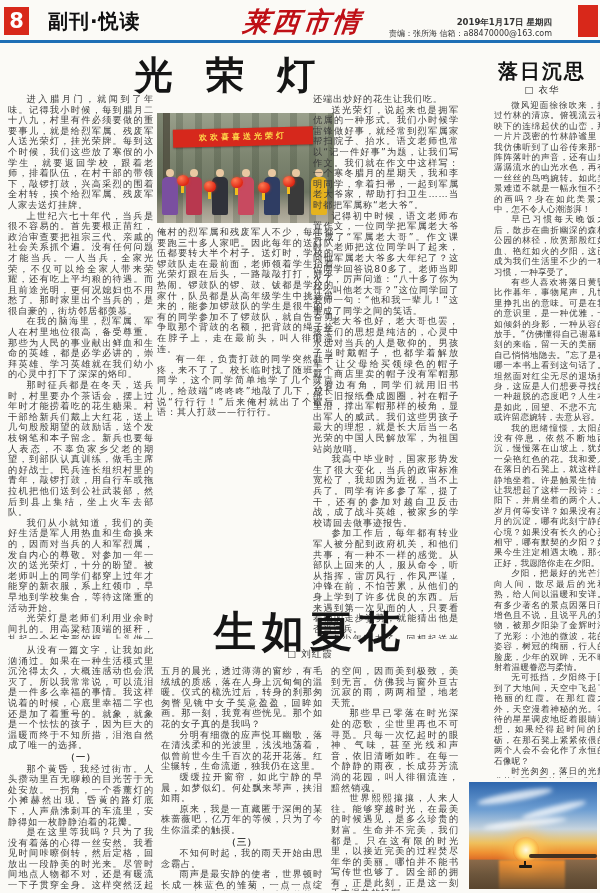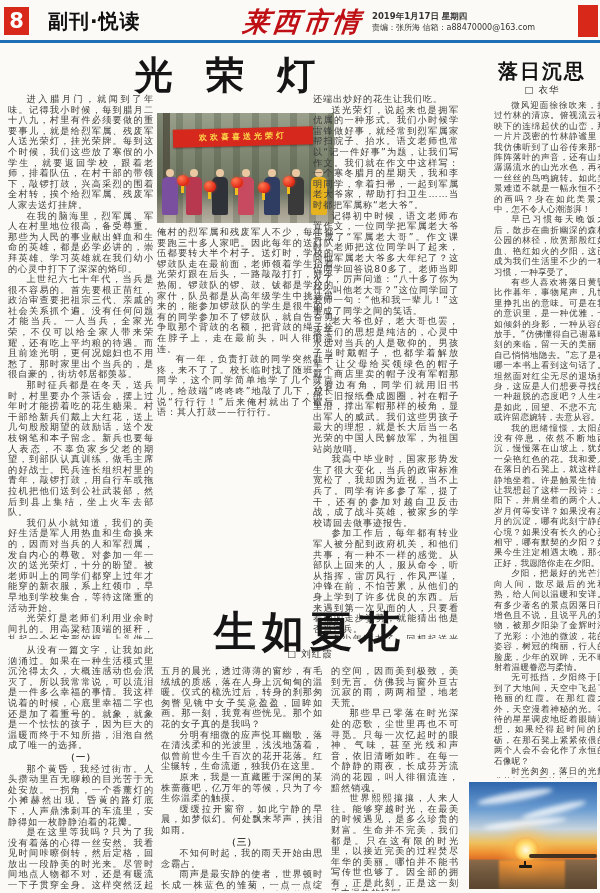--- a/index.html
+++ b/index.html
@@ -7,21 +7,21 @@
         font-family:"DejaVu Sans",sans-serif;color:#2d2d2d;overflow:hidden;}
 
   
   .pagenum{position:absolute;left:4px;top:7px;width:25px;height:28px;background:#d8281a;
            color:#fff;font-weight:bold;font-size:21px;line-height:28px;text-align:center;}
   .section-label{position:absolute;left:36px;top:8px;font-size:20px;font-weight:bold;color:#101010;
            letter-spacing:1px;font-family:"DejaVu Sans",sans-serif;margin-left:12px;}
   .masthead{position:absolute;left:228px;top:4px;width:150px;text-align:center;font-size:27px;
            font-weight:bold;font-style:italic;color:#bf1016;font-family:"DejaVu Serif",serif;
            letter-spacing:3px;transform:skewX(-6deg);}
-  .issue-info{position:absolute;left:372px;top:10px;width:180px;font-size:8px;color:#333;line-height:12px;}
+  .issue-info{position:absolute;left:372px;top:16px;width:180px;font-size:8px;color:#333;line-height:12px;text-align:right;}
   .issue-info .date{font-size:8.5px;font-weight:bold;}
   .red-block{position:absolute;right:2px;top:5px;width:20px;height:32px;background:#d8281a;}
   .header-rule{position:absolute;left:0;top:40px;width:600px;height:3px;background:#1e6fb5;}
 
   
   .col{position:absolute;font-size:9.2px;line-height:10.6px;letter-spacing:0.8px;
        text-align:justify;overflow:hidden;color:#3c3c3c;}
   .col p{margin:0;text-indent:2em;}
   .col p.cont{text-indent:0;}
   .col p.sec{text-align:center;text-indent:0;font-weight:bold;margin:1px 0;}
@@ -117,22 +117,22 @@
       </div>
     <div class="lantern" style="left:20px;top:62px;"></div>
     <div class="lantern" style="left:47px;top:68px;"></div>
     <div class="lantern" style="left:74px;top:64px;"></div>
     <div class="lantern" style="left:101px;top:69px;"></div>
     <div class="lantern" style="left:126px;top:63px;"></div>
   </div>
 
   <div class="col" style="left:8px;top:94px;width:146px;height:545px;">
       <p>进入腊月门，就闻到了年味。记得我小时候，每到腊月二十八九，村里有件必须要做的重要事儿，就是给烈军属、残废军人送光荣灯，挂光荣牌。每到这个时候，我们这些放了寒假的小学生，就要返回学校，跟着老师，排着队伍，在村干部的带领下，敲锣打鼓，兴高采烈的围着全村转，挨个给烈军属、残废军人家去送灯挂牌。</p>
+      <p>上世纪六七十年代，当兵是很不容易的。首先要根正苗红，政治审查要把祖宗三代、亲戚的社会关系抓个遍。没有任何问题才能当兵。一人当兵，全家光荣，不仅可以给全家人带来荣耀，还有吃上平均粮的待遇。而且前途光明，更何况媳妇也不用愁了。那时家里出个当兵的，是很自豪的，街坊邻居都羡慕。</p>
       <p>在我的脑海里，烈军属、军人在村里地位很高，备受尊重。那些为人民的事业献出鲜血和生命的英雄，都是必学必讲的，崇拜英雄、学习英雄就在我们幼小的心灵中打下了深深的烙印。</p>
-      <p>上世纪六七十年代，当兵是很不容易的。首先要根正苗红，政治审查要把祖宗三代、亲戚的社会关系抓个遍。没有任何问题才能当兵。一人当兵，全家光荣，不仅可以给全家人带来荣耀，还有吃上平均粮的待遇。而且前途光明，更何况媳妇也不用愁了。那时家里出个当兵的，是很自豪的，街坊邻居都羡慕。</p>
       <p>那时征兵都是在冬天，送兵时，村里要办个茶话会，摆上过年时才能捞着吃的花生糖果。村干部给新兵们戴上大红花，送上几句殷殷期望的鼓励话，送个发枝钢笔和本子留念。新兵也要每人表态，不辜负家乡父老的期望，到部队认真训练，做毛主席的好战士。民兵连长组织村里的青年，敲锣打鼓，用自行车或拖拉机把他们送到公社武装部，然后到县上集结，坐上火车去部队。</p>
       <p>我们从小就知道，我们的美好生活是军人用热血和生命换来的，因而对当兵的人和军烈属，发自内心的尊敬。对参加一年一次的送光荣灯，十分的盼望。被老师叫上的同学们都穿上过年才能穿的新衣服，系上红领巾，早早地到学校集合，等待这隆重的活动开始。</p>
       <p>光荣灯是老师们利用业余时间扎的。用高粱秸顶端的挺秆，扎起一个长方形的框，上头做一个稍大点的正方形，然后再用粉红色的纸糊上，用彩纸剪出条形穗子，粘在顶端和底的四周，上面系上红绳，用一根棉槐条子挑着，一个漂亮的光荣灯就做成了。当时记得</p>
     </div>
   <div class="col" style="left:157px;top:227px;width:177px;height:412px;">
       <p class="cont">俺村的烈军属和残废军人不少，每年都要跑三十多人家吧。因此每年的送灯队伍都要转大半个村子。送灯时，学校的锣鼓队走在最前面，老师领着学生抬着光荣灯跟在后头，一路敲敲打打，好不热闹。锣鼓队的锣、鼓、钹都是学校的家什，队员都是从高年级学生中挑选出来的，能参加锣鼓队的学生是很牛的。有的同学参加不了锣鼓队，就自告奋勇争取那个背鼓的名额，把背鼓的绳子拴在脖子上，走在最前头，叫人徘徊流连。</p>
       <p>有一年，负责打鼓的同学突然肚子疼，来不了了。校长临时找了随班一个同学，这个同学简单地学了几个鼓点儿，给鼓端“咚咚咚”地敲了几下，校长说“行行行！”后来俺村就出了个歇后语：其人打鼓——行行行。</p>
     </div>
   <div class="col" style="left:313px;top:94px;width:146px;height:545px;">
       <p class="cont">还端出炒好的花生让我们吃。</p>
@@ -171,22 +171,22 @@
 
   <div class="col" style="left:8px;top:645px;width:146px;height:246px;">
       <p>从没有一篇文字，让我如此汹涌过。如果在一种生活模式里沉沦得太久，大概连感动也会泯灭了。所以我常常说，可以流泪是一件多么幸福的事情。我这样说着的时候，心底里幸福二字也还是加了着重号的。就象，就象是一个怯怯的孩子，因为巨大的温暖而终于不知所措，泪泡自然成了唯一的选择。</p>
       <p class="sec">（一）</p>
       <p>那个黄昏，我经过街市。人头攒动里百无聊赖的目光苦于无处安放。一拐角，一个香薰灯的小摊赫然出现。昏黄的路灯底下，人声鼎沸刺耳的车流里，安静得如一枚静静泊着的花瓣。</p>
       <p>是在这里等我吗？只为了我没有着落的心得一丝安然。我看见时间咔嚓倒转，然后定格，回放出一段静美的时光来。尽管时间地点人物都不对，还是有暖流一下子贯穿全身。这样突然泛起的喜悦，甚至，攫住了我的呼吸。我呆呆地站在原地；而记忆生风，许多片段枝生蔓延，叠嶂浓漫。仿佛只是一瞬间，天空缀满了暗金色的花朵，沉沉欲坠，触手可及。</p>
     </div>
   <div class="col" style="left:161px;top:666px;width:162px;height:225px;">
       <p class="cont">五月的晨光，透过薄薄的窗纱，有毛绒绒的质感，落在人身上沉甸甸的温暖。仪式的梳洗过后，转身的刹那匆匆瞥见镜中女子笑意盈盈，回眸如画。那一刻，我竟有些恍见。那个如花的女子真的是我吗？</p>
       <p>分明有细微的应声悦耳幽歌，落在清浅柔和的光波里，浅浅地荡着，似曾前世今生千百次的花开花落。红尘辗转，生命流逝，独我仍在这里。</p>
+      <p>缓缓拉开窗帘，如此宁静的早晨，如梦似幻。何处飘来琴声，挟泪如雨。</p>
       <p>原来，我是一直藏匿于深闺的某株蔷薇吧，亿万年的等候，只为了今生你温柔的触摸。</p>
-      <p>缓缓拉开窗帘，如此宁静的早晨，如梦似幻。何处飘来琴声，挟泪如雨。</p>
       <p class="sec">（三）</p>
       <p>不知何时起，我的雨天开始由思念霸占。</p>
       <p>雨声是最安静的使者，世界顿时长成一株蓝色的雏菊，一点一点绽放，一点一点收敛。在深幽邃的花园里，那些尘封的画面和片段静静浮现，美丽一如往昔。</p>
     </div>
   <div class="col" style="left:331px;top:666px;width:128px;height:225px;">
       <p class="cont">的空间，因而美到极致，美到无言。仿佛我与窗外亘古沉寂的雨，两两相望，地老天荒。</p>
       <p>那些早已零落在时光深处的恋歌，尘世里再也不可寻觅。只每一次忆起时的眼神、气味，甚至光线和声音，依旧清晰如昨。在每一个静静的雨夜，长成芬芳流淌的花园，叫人徘徊流连，黯然销魂。</p>
       <p>世界熙熙攘攘，人来人往。能够穿越时光，在最美的时候遇见，是多么珍贵的财富。生命并不完美，我们都是。只在这有限的时光里，以接近完美的过程焚尽年华的美丽。哪怕并不能书写传世也够了。因全部的拥有，正是此刻，正是这一刻手中温热的轻握。</p>
     </div>
 

